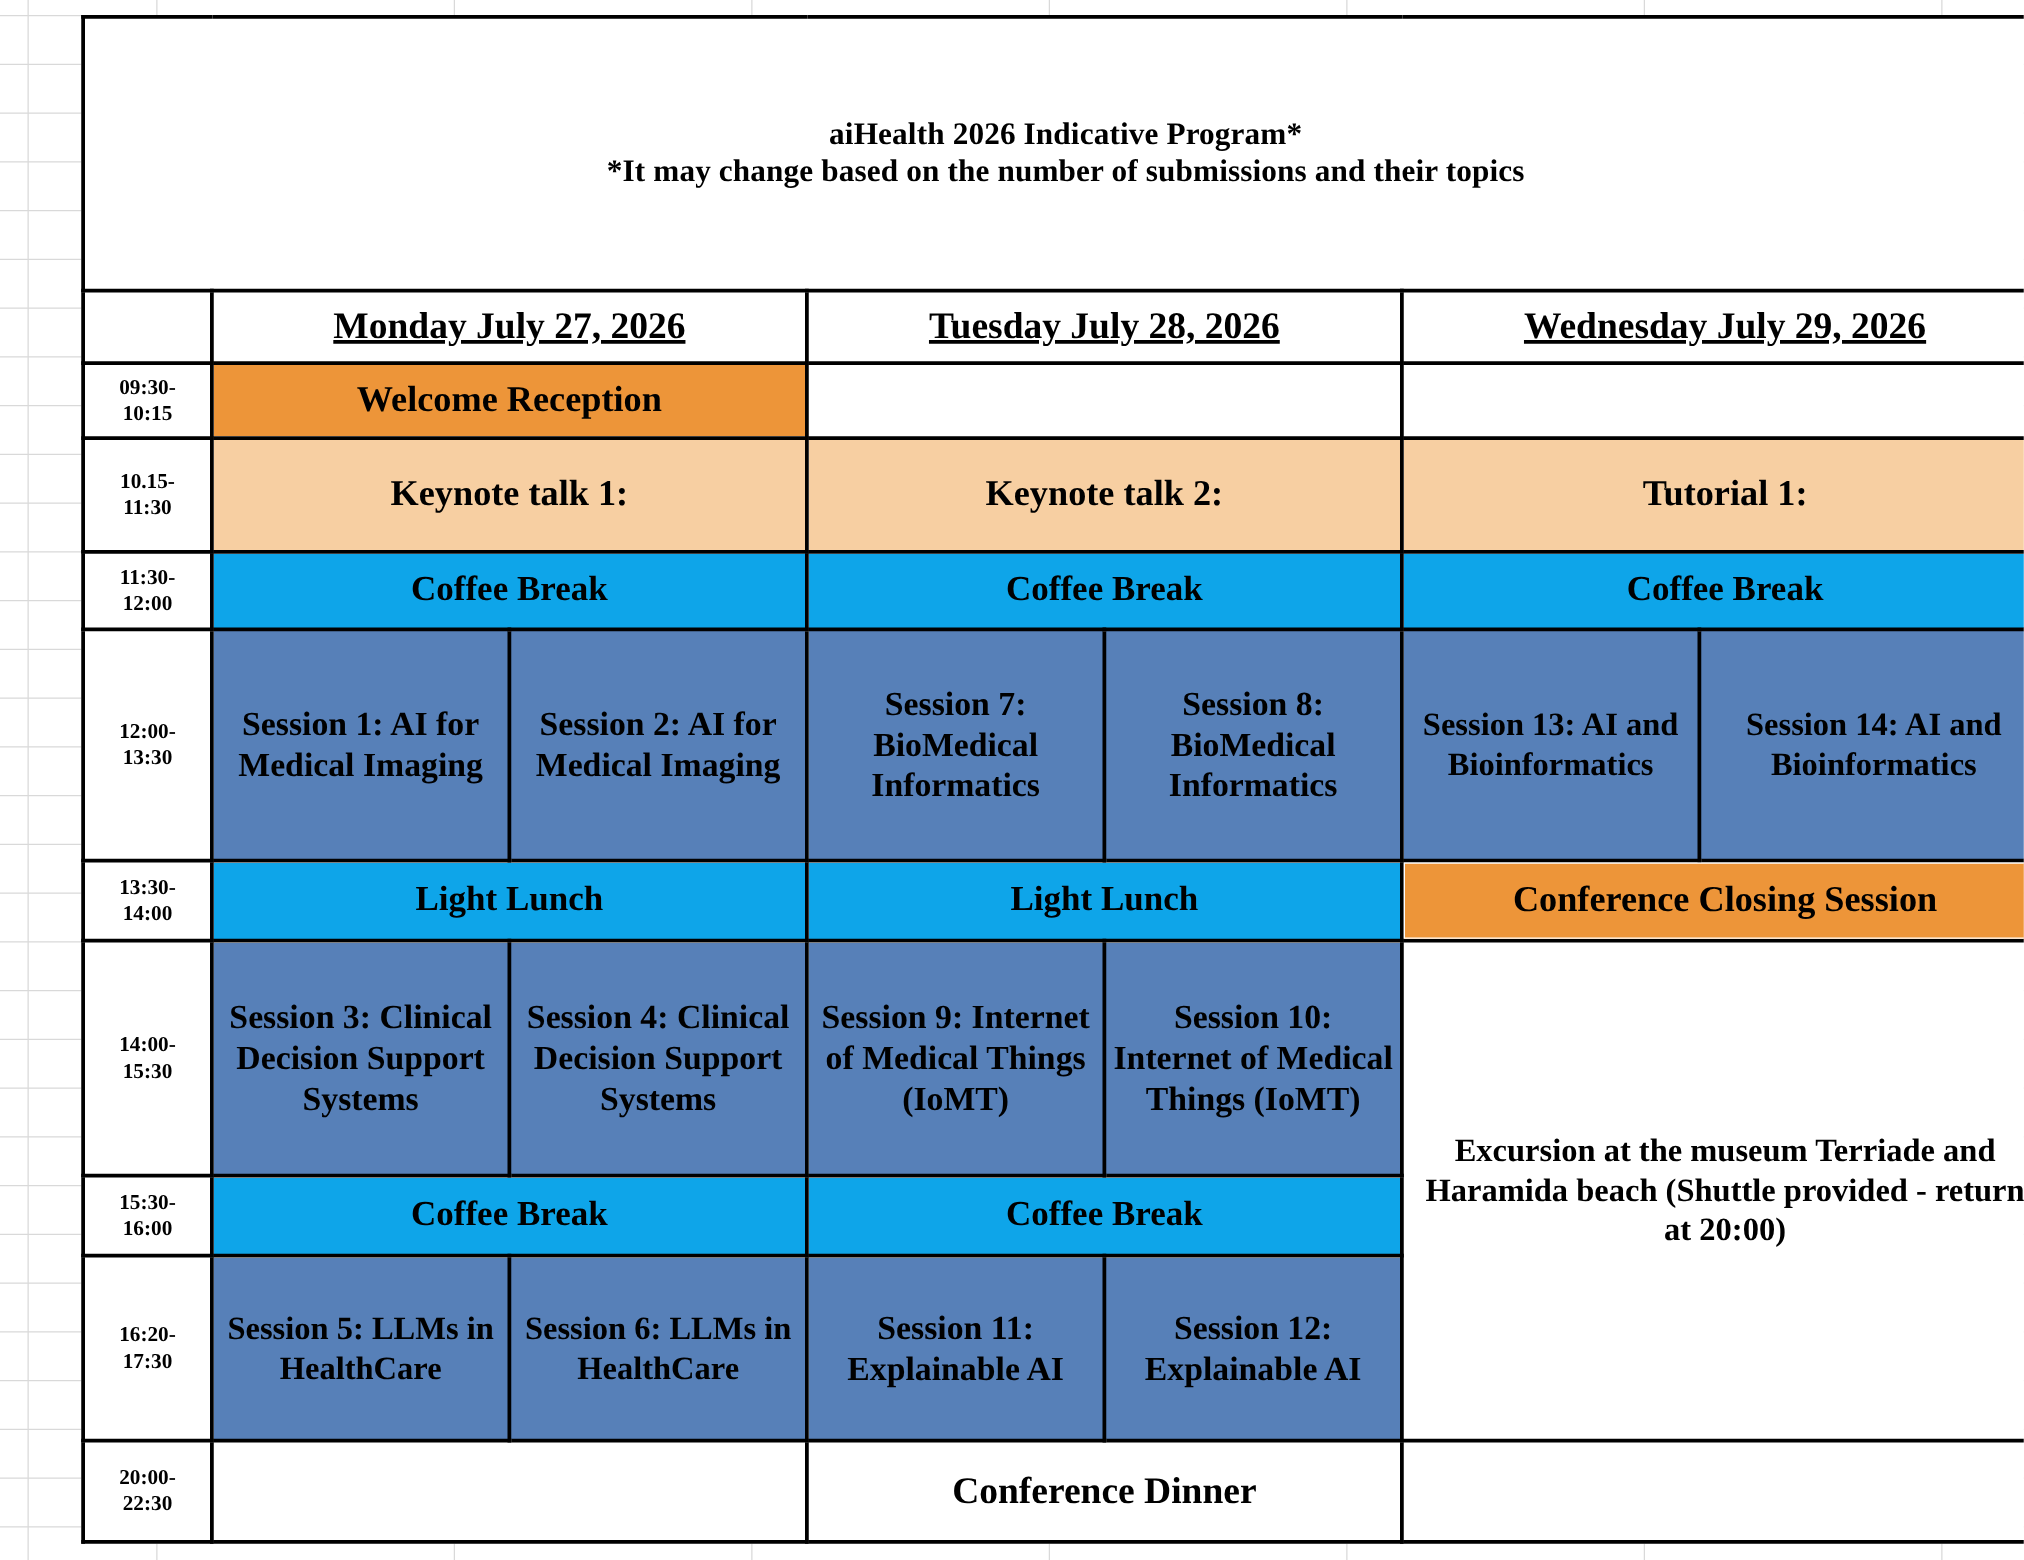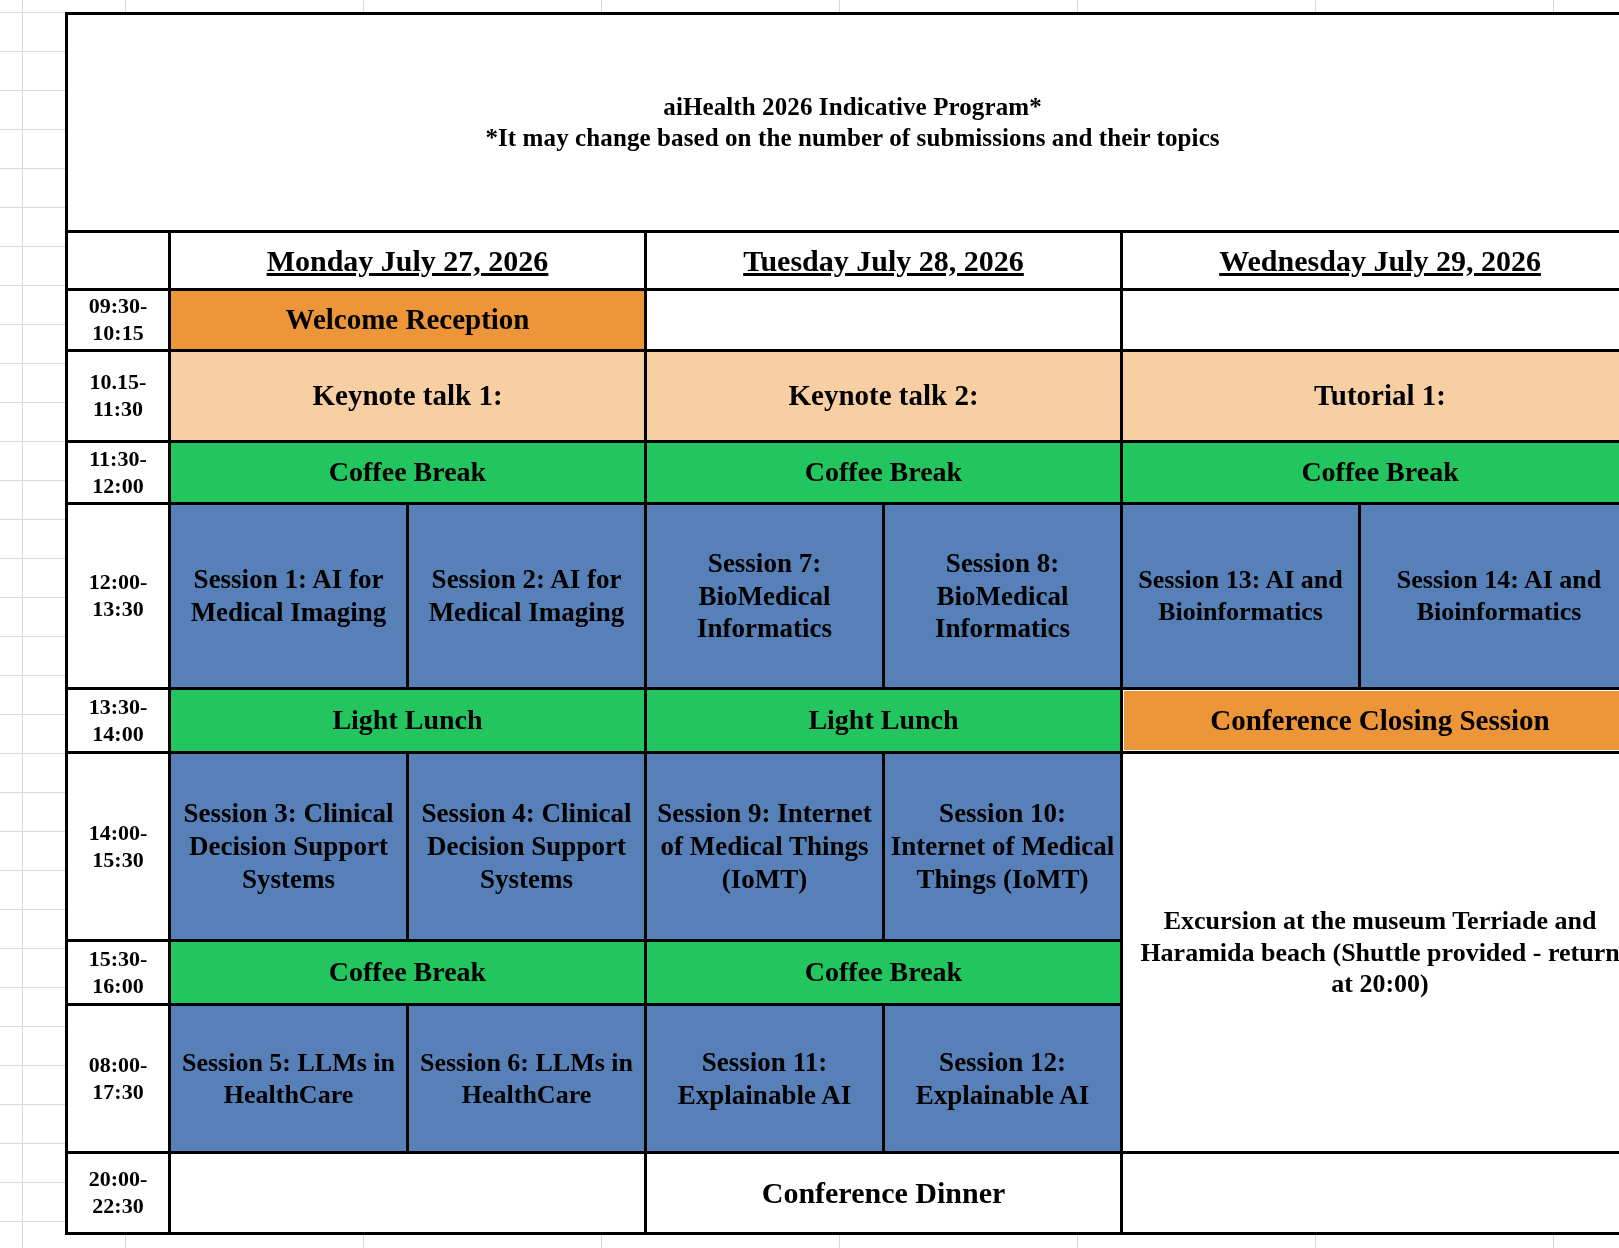--- a/index.html
+++ b/index.html
@@ -46,25 +46,25 @@
   td.title{
     font-family:"Liberation Sans",sans-serif;
     font-weight:bold;
     font-size:25px;
     line-height:1.55;
     letter-spacing:.1px;
   }
   
   td.dayhdr{font-size:30px;text-decoration:underline;}
   
-  td.timecell{font-size:22px;width:103px;}
+  td.timecell{font-size:17px;width:103px;}
   
   td.orange{background:#ED9539;font-size:29px;}
   td.peach{background:#F7CFA2;font-size:29px;}
-  td.green{background:#22c55e;font-size:28px;}
+  td.green{background:#0ea5e9;font-size:28px;}
   td.blue{background:#5780B8;color:#ffffff;font-weight:normal;font-size:27px;}
   td.blue.b{font-weight:bold;font-size:26px;}
   td.excursion{font-size:26px;line-height:1.32;}
   td.dinner{font-size:30px;}
   td.empty{}
 
   
   .selwrap{position:relative;}
   .selring{
     position:absolute;
@@ -230,21 +230,21 @@
     <td class="timecell">
             <div>15:30-</div>
             <div>16:00</div>
           </td>
     <td class="green" colspan="2">Coffee Break</td>
     <td class="green" colspan="2">Coffee Break</td>
   </tr>
 
   <tr style="height:148px">
     <td class="timecell">
-            <div>08:00-</div>
+            <div>16:20-</div>
             <div>17:30</div>
           </td>
     <td class="blue b">Session 5: LLMs in HealthCare</td>
     <td class="blue b">Session 6: LLMs in HealthCare</td>
     <td class="blue">Session 11: Explainable AI</td>
     <td class="blue">Session 12: Explainable AI</td>
   </tr>
 
   <tr style="height:81px">
     <td class="timecell">

